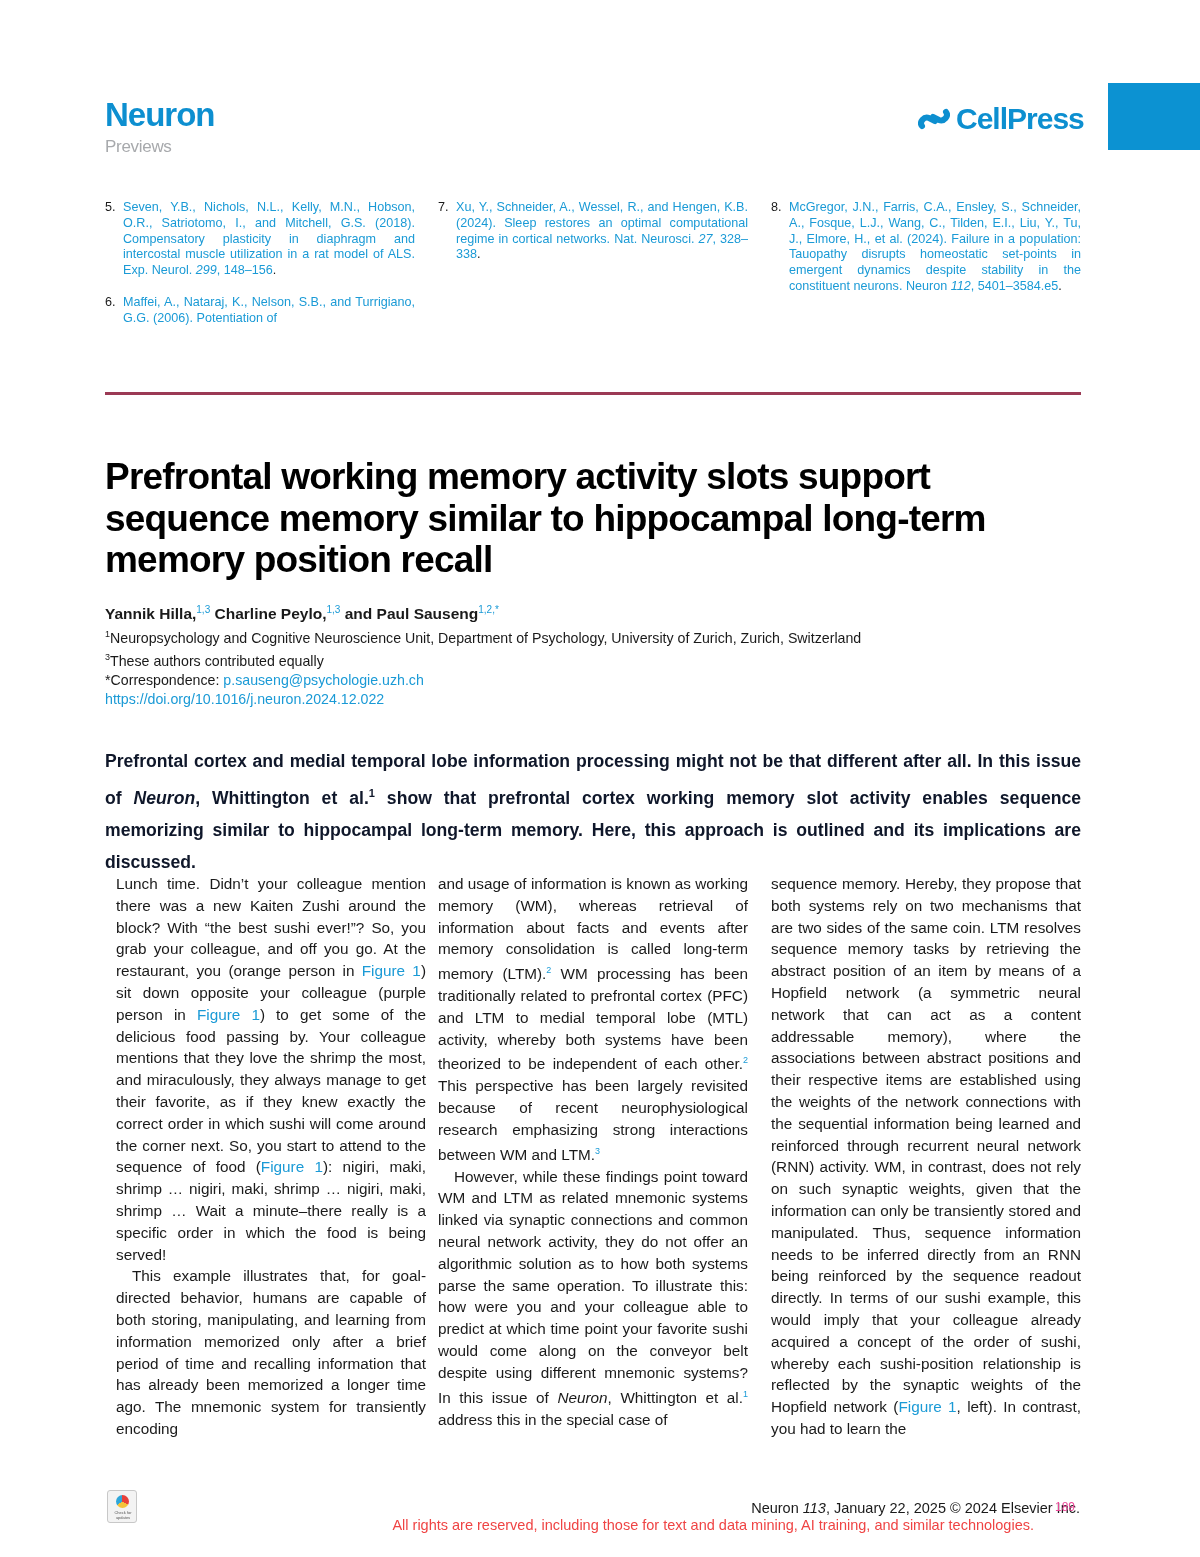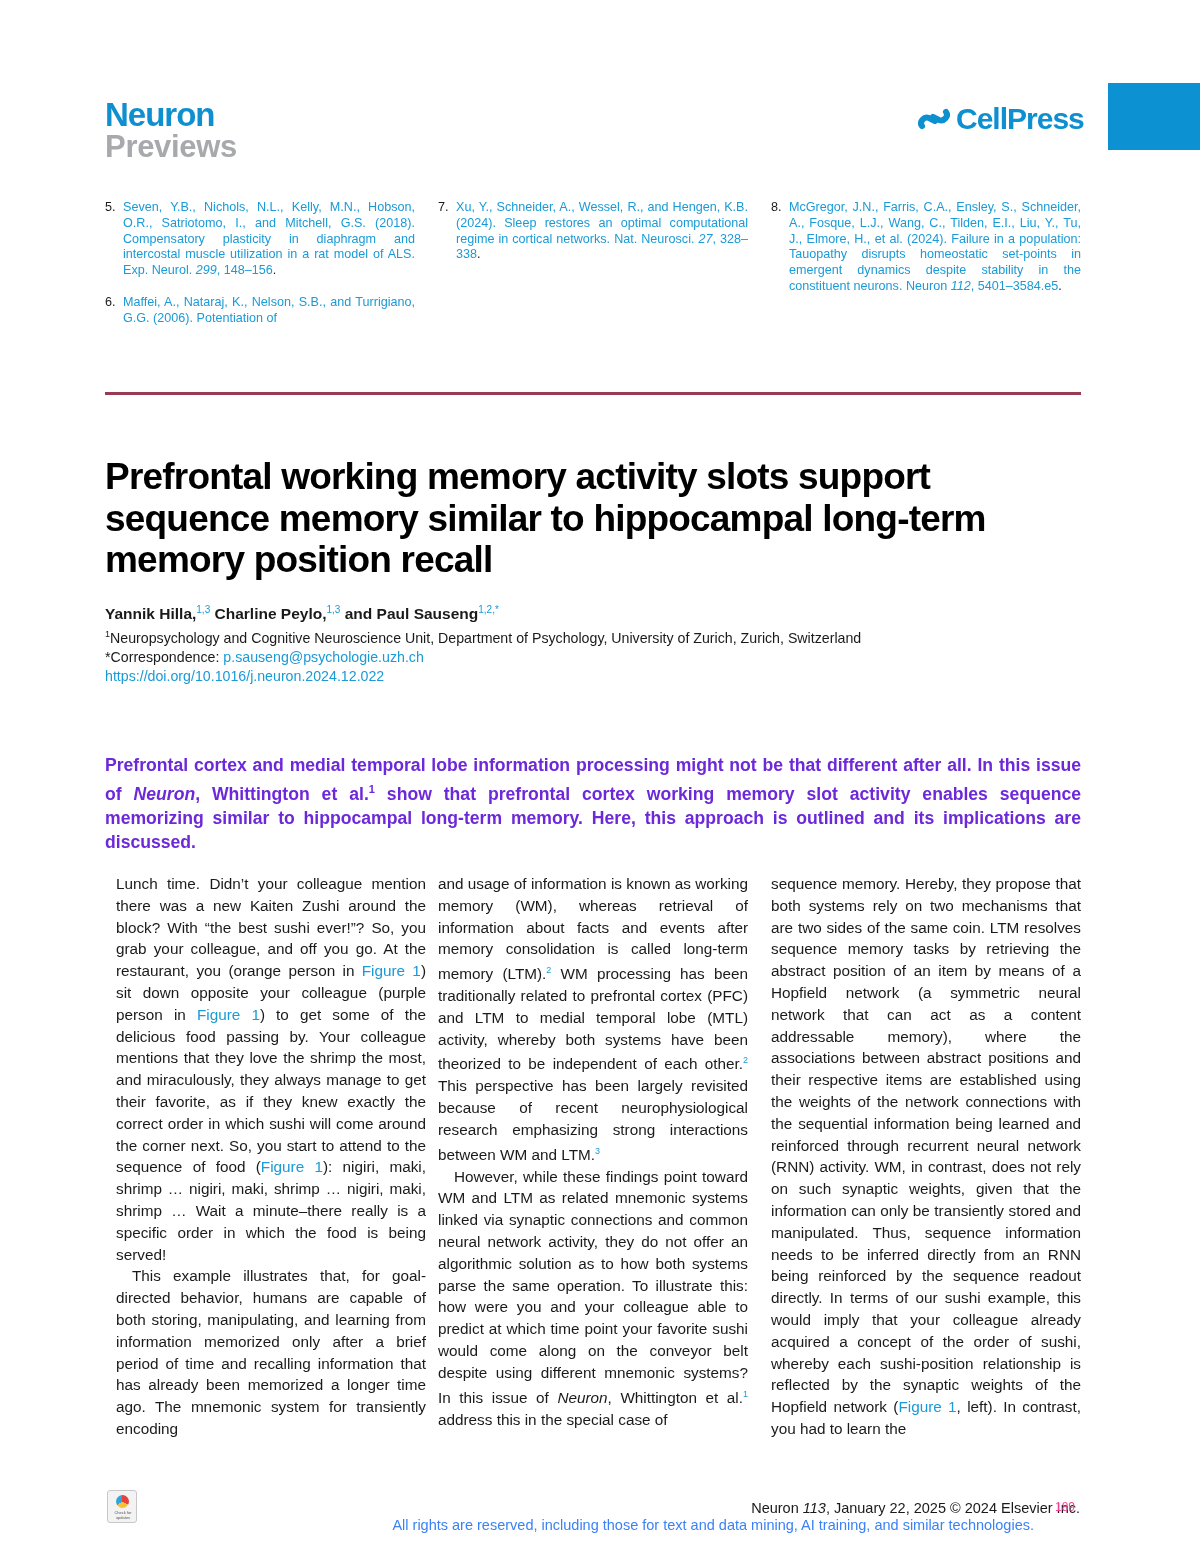--- a/index.html
+++ b/index.html
@@ -3,21 +3,21 @@
 <meta charset="utf-8">
 <style>
   * { box-sizing: border-box; margin: 0; padding: 0; }
   html, body { width: 1200px; height: 1557px; background: #ffffff; }
   body { position: relative; font-family: "Liberation Sans", sans-serif; color: #1a1a1a; overflow: hidden; }
   a { color: #1a9ad6; text-decoration: none; }
 
   
   .journal-logo { position: absolute; left: 105px; top: 98px; }
   .journal-name { font-size: 33px; font-weight: bold; color: #0d8fd0; letter-spacing: -1px; line-height: 34px; }
-  .journal-section { font-size: 31px; font-weight: bold; color: #a7a9ac; line-height: 30px; letter-spacing: -0.3px; }
+  .journal-section { font-size: 17px; font-weight: normal; color: #a7a9ac; line-height: 30px; letter-spacing: -0.3px; }
   .cellpress { position: absolute; left: 918px; top: 102px; display: flex; align-items: center; }
   .cellpress-icon { width: 32px; height: 30px; margin-right: 6px; }
   .cellpress-text { font-size: 30px; font-weight: bold; color: #0d8fd0; letter-spacing: -1px; }
   .blue-tab { position: absolute; left: 1108px; top: 83px; width: 92px; height: 67px; background: #0c92d2; }
 
   
   .refs { position: absolute; top: 200px; font-size: 12.6px; line-height: 15.8px; color: #1a9ad6; text-align: justify; }
   .ref { display: flex; margin-bottom: 16px; }
   .ref-num { color: #1a1a1a; width: 18px; flex: none; }
   .ref-text { flex: 1; }
@@ -26,39 +26,39 @@
   .divider { position: absolute; left: 105px; top: 392px; width: 976px; height: 3px; background: #9b3a55; }
 
   
   .title { position: absolute; left: 105px; top: 456px; width: 960px; font-size: 37px; font-weight: bold; line-height: 41.5px; letter-spacing: -0.8px; color: #000; }
 
   .authors { position: absolute; left: 105px; top: 604px; font-size: 15.5px; font-weight: bold; color: #1a1a1a; }
   .authors sup { font-size: 10px; font-weight: normal; color: #1a9ad6; }
   .affils { position: absolute; left: 105px; top: 625px; font-size: 14.2px; line-height: 19.3px; color: #1a1a1a; }
   .affils sup { font-size: 9px; }
 
-  .abstract { position: absolute; left: 105px; top: 745px; width: 976px; font-size: 17.6px; font-weight: bold; color: #6d28d9; line-height: 24px; text-align: justify; margin-top: 8px; }
+  .abstract { position: absolute; left: 105px; top: 745px; width: 976px; font-size: 17.6px; font-weight: bold; color: #0f172a; line-height: 32px; text-align: justify; }
   .abstract sup { font-size: 11px; }
 
   
   .col { position: absolute; top: 873px; width: 310px; font-size: 15.3px; line-height: 21.8px; text-align: justify; color: #1a1a1a; }
   .col p { margin: 0; }
   .col p.indent { text-indent: 16px; }
   .col sup { font-size: 9px; color: #1a9ad6; }
   .col-1 { left: 116px; }
   .col-2 { left: 438px; }
   .col-3 { left: 771px; }
 
   
   .crossmark { position: absolute; left: 107px; top: 1490px; width: 30px; height: 33px; border: 1px solid #c8c8c8; border-radius: 3px; background: #f3f3f3; }
   .crossmark .dot { position: absolute; left: 8px; top: 4px; width: 13px; height: 13px; border-radius: 50%; background: conic-gradient(#e8403a 0 33%, #f4c23a 0 66%, #2fa6d9 0); }
   .crossmark .lbl { position: absolute; left: 2px; top: 20px; width: 26px; font-size: 4px; line-height: 4.5px; text-align: center; color: #555; }
   .footer-line1 { position: absolute; right: 120px; top: 1500px; font-size: 14.5px; color: #1a1a1a; }
   .footer-page { position: absolute; left: 1055px; top: 1500px; font-size: 12px; color: #ec4899; }
-  .footer-line2 { position: absolute; right: 166px; top: 1517px; font-size: 14.5px; color: #3b82f6; margin-left: 16px; }
+  .footer-line2 { position: absolute; right: 166px; top: 1517px; font-size: 14.5px; color: #ef4444; margin-left: 16px; }
 </style>
 </head>
 <body>
 
 <div class="journal-logo">
   <div class="journal-name">Neuron</div>
   <div class="journal-section">Previews</div>
 </div>
 
 <div class="cellpress">
@@ -101,20 +101,21 @@
 <h1 class="title">Prefrontal working memory activity slots support sequence memory similar to hippocampal long-term memory position recall</h1>
 
 <div class="authors">
   <span>Yannik Hilla,</span><sup>1,3</sup>
   <span>Charline Peylo,</span><sup>1,3</sup>
   <span>and Paul Sauseng</span><sup>1,2,*</sup>
 </div>
 
 <div class="affils">
   <div><sup>1</sup><span>Neuropsychology and Cognitive Neuroscience Unit, Department of Psychology, University of Zurich, Zurich, Switzerland</span></div>
+  <div><sup>3</sup><span>These authors contributed equally</span></div>
   <div><span>*Correspondence: </span><a>p.sauseng@psychologie.uzh.ch</a></div>
   <div><a>https://doi.org/10.1016/j.neuron.2024.12.022</a></div>
 </div>
 
 <div class="abstract">
   <span>Prefrontal cortex and medial temporal lobe information processing might not be that different after all. In this issue of </span><i>Neuron</i><span>, Whittington et al.</span><sup>1</sup><span> show that prefrontal cortex working memory slot activity enables sequence memorizing similar to hippocampal long-term memory. Here, this approach is outlined and its im­plications are discussed.</span>
 </div>
 
 <div class="col col-1">
   <p><span>Lunch time. Didn’t your colleague mention there was a new Kaiten Zushi around the block? With “the best sushi ever!”? So, you grab your colleague, and off you go. At the restaurant, you (orange person in </span><a>Figure 1</a><span>) sit down opposite your colleague (purple person in </span><a>Figure 1</a><span>) to get some of the delicious food passing by. Your colleague mentions that they love the shrimp the most, and miracu­lously, they always manage to get their fa­vorite, as if they knew exactly the correct order in which sushi will come around the corner next. So, you start to attend to the sequence of food (</span><a>Figure 1</a><span>): nigiri, maki, shrimp … nigiri, maki, shrimp … ni­giri, maki, shrimp … Wait a minute–there really is a specific order in which the food is being served!</span></p>

